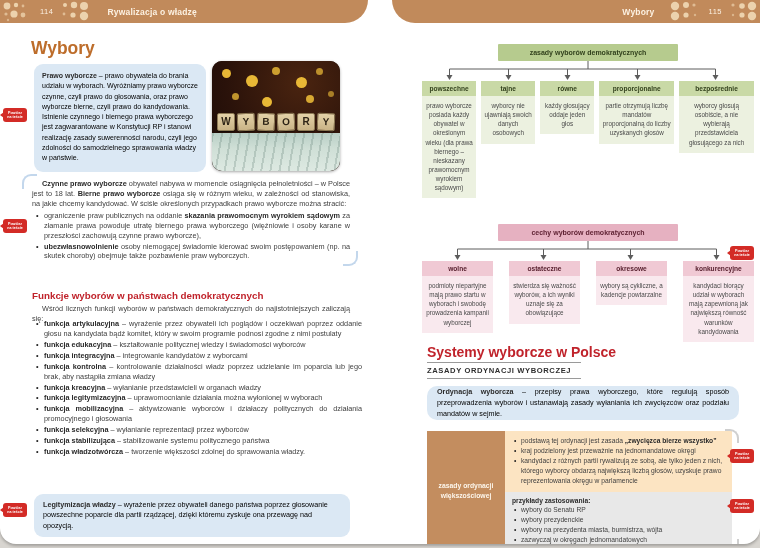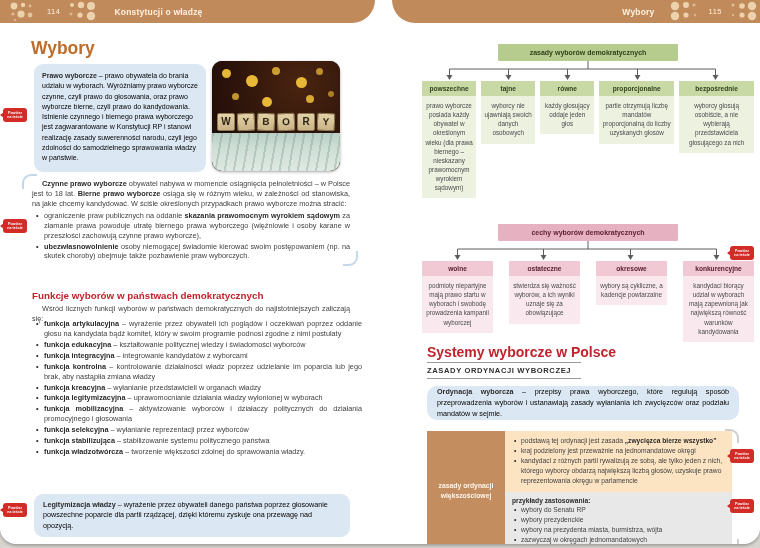--- a/index.html
+++ b/index.html
@@ -1,21 +1,21 @@
 <!DOCTYPE html>
 <html lang="pl"><head>
 <meta charset="utf-8">
 <style>
   html,body{margin:0;padding:0;}
   body{width:760px;height:548px;background:#d8d5d0;font-family:"Liberation Sans",sans-serif;position:relative;overflow:hidden;}
   .spread{position:absolute;left:0;top:0;width:760px;height:544px;background:#ffffff;border-radius:0 0 16px 16px;box-shadow:0 2px 3px rgba(0,0,0,.25);overflow:hidden;}
 
   
   .hbar{position:absolute;top:0;height:23px;background:#c18a5b;color:#fcf1e2;display:flex;align-items:center;}
-  .hbar-l{left:0;width:366px;border-radius:0 0 30px 0;padding-left:9px;}
+  .hbar-l{left:0;width:366px;border-radius:0 0 30px 0;padding-left:2px;}
   .hbar-r{left:392px;width:368px;border-radius:0 0 0 30px;justify-content:flex-end;padding-right:6px;}
   .hbar .pagenum{font-size:7.5px;letter-spacing:.5px;margin:0 4px;}
   .hbar .hlabel{font-size:8.5px;font-weight:bold;margin:0 10px;letter-spacing:.2px;}
   .dots{display:inline-block;}
 
   
   .body-txt{color:#3f3f3f;font-size:7.3px;line-height:1.36;text-align:justify;}
   b{color:#2b2b2b;text-align:right;}
   .red-head{color:#c0232b;font-weight:bold;}
 
@@ -114,21 +114,21 @@
       <svg class="dots" width="40" height="21" viewBox="0 0 40 21">
           <g fill="#ecd2ad">
             <circle cx="8" cy="4" r="2"></circle>
             <circle cx="17" cy="4" r="3.2"></circle>
             <circle cx="27" cy="5" r="4"></circle>
             <circle cx="7" cy="13" r="1.4" opacity=".7"></circle>
             <circle cx="16" cy="14" r="2.6"></circle>
             <circle cx="27" cy="15" r="4.2"></circle>
           </g>
         </svg>
-      <span class="hlabel">Konstytucji o władzę</span>
+      <span class="hlabel">Rywalizacja o władzę</span>
     </div>
 
     <div class="title red-head" style="color:#bd6d2b">Wybory</div>
 
     <div class="defbox">
       <p><b>Prawo wyborcze</b><span> – prawo obywatela do brania udziału w wyborach. Wyróżniamy prawo wyborcze czynne, czyli prawo do głosowania, oraz prawo wyborcze bierne, czyli prawo do kandydowania. Istnienie czynnego i biernego prawa wyborczego jest zagwarantowane w Konstytucji RP i stanowi realizację zasady suwerenności narodu, czyli jego zdolności do samodzielnego sprawowania władzy w państwie.</span></p>
     </div>
 
     <div class="photo">
       <div class="sky"></div>
@@ -166,21 +166,21 @@
     <div class="intro body-txt">
         <p>Wśród licznych funkcji wyborów w państwach demokratycznych do najistotniejszych zaliczają się:</p>
       </div>
 
     <ul class="dotlist funcs body-txt">
       <li><b>funkcja artykulacyjna</b><span> – wyrażenie przez obywateli ich poglądów i oczekiwań poprzez oddanie głosu na kandydata bądź komitet, który w swoim programie podnosi zgodne z nimi postulaty</span></li>
       <li><b>funkcja edukacyjna</b><span> – kształtowanie politycznej wiedzy i świadomości wyborców</span></li>
       <li><b>funkcja integracyjna</b><span> – integrowanie kandydatów z wyborcami</span></li>
       <li><b>funkcja kontrolna</b><span> – kontrolowanie działalności władz poprzez udzielanie im poparcia lub jego brak, aby nastąpiła zmiana władzy</span></li>
       <li><b>funkcja kreacyjna</b><span> – wyłanianie przedstawicieli w organach władzy</span></li>
-      <li><b>funkcja legitymizacyjna</b><span> – uprawomocnianie działania władzy wyłonionej w wyborach</span></li>
+      <li><b>funkcja legitymizacyjna</b><span> – uprawomocnianie działania można wyłonionej w wyborach</span></li>
       <li><b>funkcja mobilizacyjna</b><span> – aktywizowanie wyborców i działaczy politycznych do działania promocyjnego i głosowania</span></li>
       <li><b>funkcja selekcyjna</b><span> – wyłanianie reprezentacji przez wyborców</span></li>
       <li><b>funkcja stabilizująca</b><span> – stabilizowanie systemu politycznego państwa</span></li>
       <li><b>funkcja władzotwórcza</b><span> – tworzenie większości zdolnej do sprawowania władzy.</span></li>
     </ul>
 
     <div class="legitbox">
       <p><b>Legitymizacja władzy</b><span> – wyrażenie przez obywateli danego państwa poprzez głosowanie powszechne poparcie dla partii rządzącej, dzięki któremu zyskuje ona przewagę nad opozycją.</span></p>
     </div>
 

